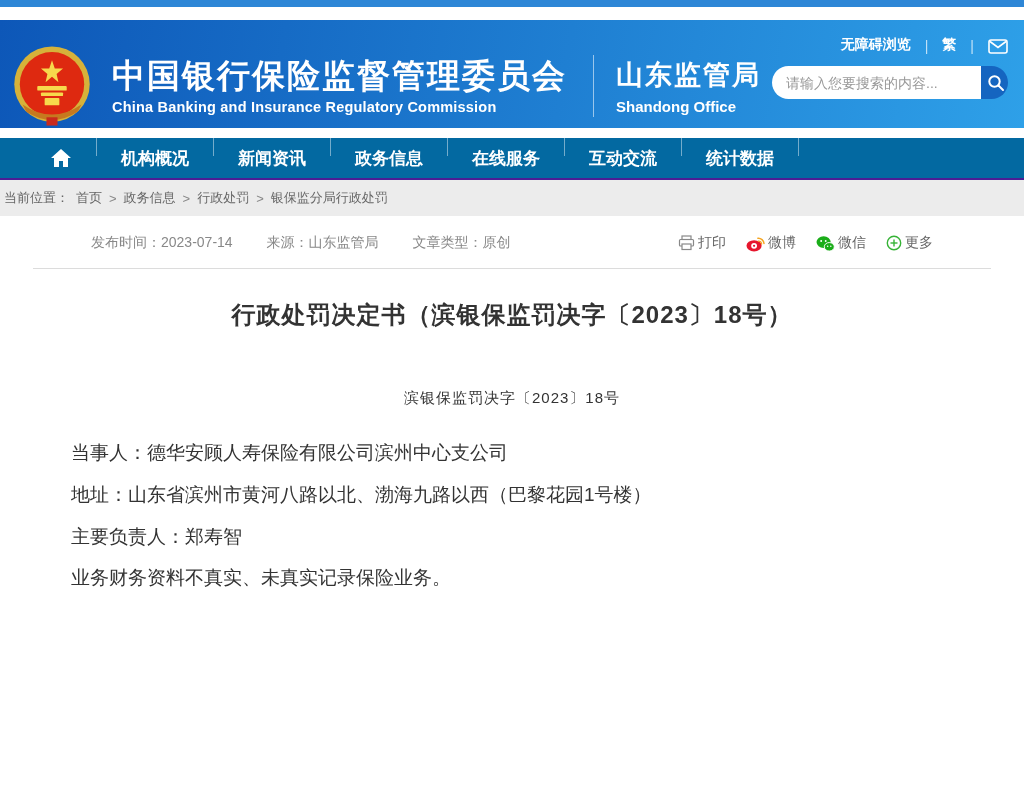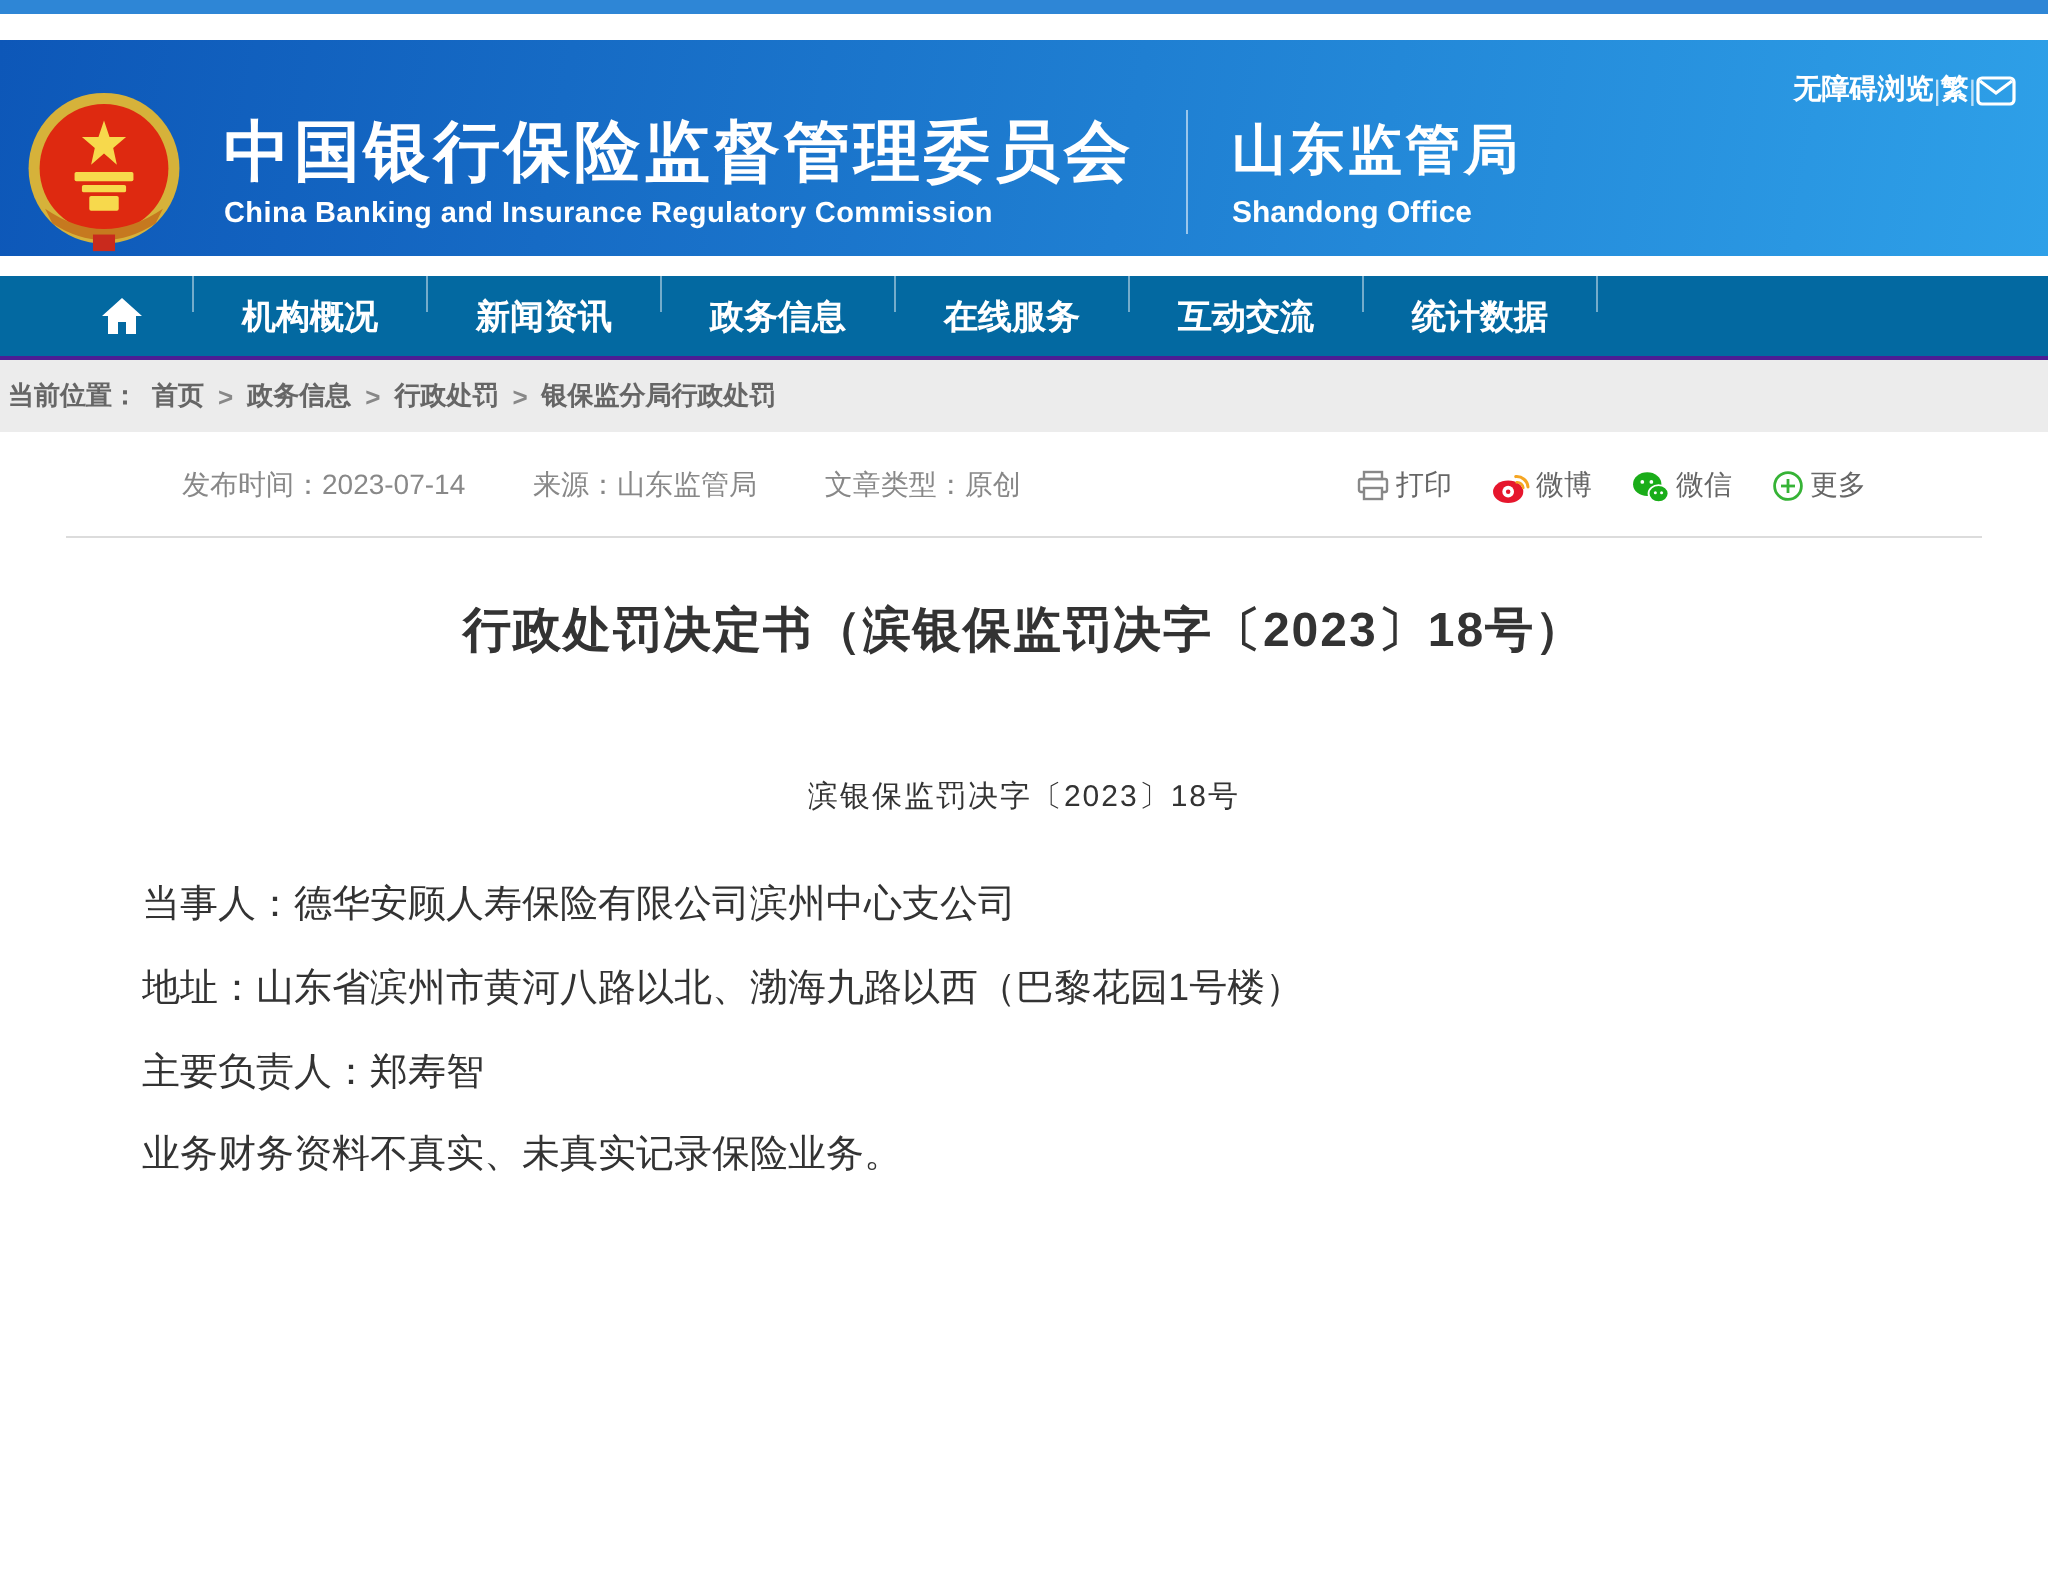--- a/index.html
+++ b/index.html
@@ -28,21 +28,21 @@
   .emblem { width: 92px; height: 92px; flex: 0 0 auto; }
   .org-names { margin-left: 14px; color: #fff; }
   .org-cn { font-size: 33px; font-weight: bold; letter-spacing: 2px; line-height: 1.15; }
   .org-en { font-size: 14.5px; font-weight: bold; margin-top: 4px; letter-spacing: 0.2px; }
   .header-divider { width: 1px; height: 62px; background: rgba(255,255,255,0.55); margin: 0 22px 0 26px; }
   .office-names { color: #fff; }
   .office-cn { font-size: 27px; font-weight: bold; letter-spacing: 2px; }
   .office-en { font-size: 15px; font-weight: bold; margin-top: 5px; }
 
   .header-right { display: flex; flex-direction: column; align-items: flex-end; padding: 16px 8px 0 0; }
-  .utility-links { display: flex; align-items: center; color: #fff; font-size: 14px; font-weight: bold; gap: 0; margin-left: 28px; }
+  .utility-links { display: flex; align-items: flex-end; color: #fff; font-size: 14px; font-weight: bold; gap: 14px; margin-left: 28px; }
   .utility-links a { color: #fff; text-decoration: none; cursor: pointer; display: inline-flex; align-items: center; }
   .utility-sep { color: rgba(255,255,255,0.7); font-weight: normal; }
   .search-box {
     margin-top: 12px;
     display: flex;
     width: 236px;
     height: 33px;
     border-radius: 17px;
     overflow: hidden;
   }
@@ -88,21 +88,20 @@
   
   .breadcrumb {
     height: 36px;
     background: #ececec;
     display: flex;
     align-items: center;
     font-size: 13px;
     color: #666;
     padding-left: 4px;
     gap: 7px;
-    font-weight: bold;
   }
   .breadcrumb a { color: #666; text-decoration: none; cursor: pointer; }
   .bc-sep { color: #888; }
 
   
   .content { padding: 0 33px; }
   .meta-row {
     margin-top: 18px;
     padding: 0 58px 0 58px;
     display: flex;
@@ -185,20 +184,31 @@
       <span class="utility-sep">|</span>
       <a>
         <span class="icon">
           <svg width="20" height="15" viewBox="0 0 20 15">
             <rect x="1" y="1" width="18" height="13" rx="2" fill="none" stroke="#ffffff" stroke-width="1.6"></rect>
             <polyline points="2,2.5 10,8.5 18,2.5" fill="none" stroke="#ffffff" stroke-width="1.6"></polyline>
           </svg>
         </span>
       </a>
     </div>
+    <div class="search-box">
+      <input type="text" placeholder="请输入您要搜索的内容..." style="">
+      <button>
+        <span class="icon">
+          <svg width="18" height="18" viewBox="0 0 18 18">
+            <circle cx="7.5" cy="7.5" r="5.2" fill="none" stroke="#ffffff" stroke-width="2"></circle>
+            <line x1="11.5" y1="11.5" x2="16" y2="16" stroke="#ffffff" stroke-width="2" stroke-linecap="round"></line>
+          </svg>
+        </span>
+      </button>
+    </div>
   </div>
 </header>
 
 <nav class="main-nav">
   <a>
     <span class="icon">
       <svg width="22" height="20" viewBox="0 0 22 20">
         <path d="M11 1 L21 10 L18 10 L18 19 L13 19 L13 13 L9 13 L9 19 L4 19 L4 10 L1 10 Z" fill="#ffffff"></path>
       </svg>
     </span>

